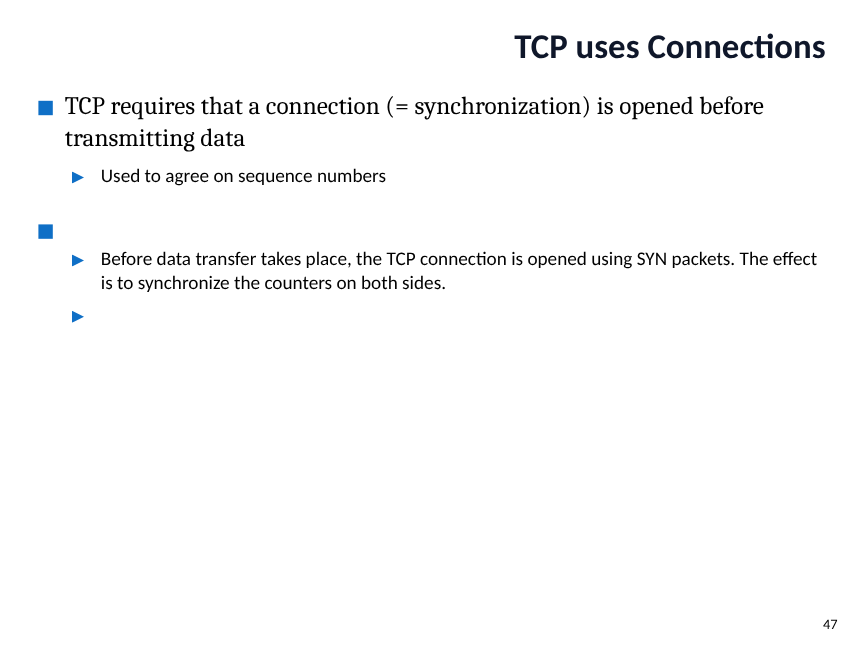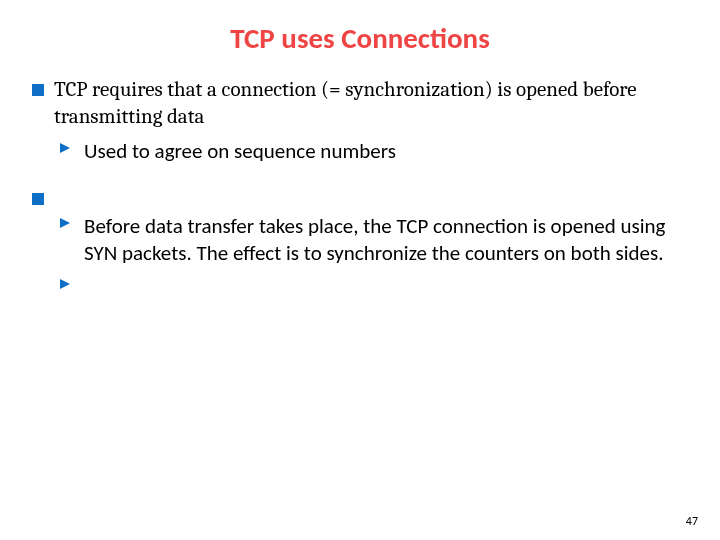--- a/index.html
+++ b/index.html
@@ -1,26 +1,26 @@
 <!DOCTYPE html>
 <html><head>
 <meta charset="utf-8">
 <style>
   * { margin: 0; padding: 0; box-sizing: border-box; }
   html, body { width: 720px; height: 540px; background: #fff; font-family: Calibri, "Segoe UI", Arial, sans-serif; color: #000; overflow: hidden; }
   .slide { width: 720px; height: 540px; position: relative; padding: 20px 32px 24px 32px; }
-  .title { text-align: center; font-weight: 700; font-size: 29px; color: #ef4444; margin-bottom: 20px; }
+  .title { text-align: right; font-weight: 700; font-size: 29px; color: #0f172a; margin-bottom: 20px; }
   .l1 { display: flex; align-items: flex-start; margin-bottom: 8px; }
   .l1 .bullet { flex: 0 0 auto; width: 12px; height: 12px; background: #0f6fc6; margin-top: 8px; margin-right: 10px; }
   .l1 .text { font-family: Cambria, Georgia, serif; font-size: 21px; line-height: 1.28; color: #000; }
   .l2-group { margin-left: 28px; margin-top: 6px; margin-bottom: 20px; }
   .l2 { display: flex; align-items: flex-start; margin-bottom: 6px; }
   .l2 .arrow { flex: 0 0 auto; width: 14px; height: 14px; margin-top: 5px; margin-right: 10px; }
   .l2 .arrow svg { display: block; }
-  .l2 .text { font-family: Calibri, "Segoe UI", Arial, sans-serif; font-size: 21px; line-height: 1.3; color: #000; }
+  .l2 .text { font-family: Calibri, "Segoe UI", Arial, sans-serif; font-size: 16px; line-height: 1.3; color: #000; }
   .pagenum { position: absolute; right: 22px; bottom: 12px; font-family: Calibri, Arial, sans-serif; font-size: 12px; color: #000; }
 </style>
 </head>
 <body>
 
 <div class="slide">
   <h1 class="title">TCP uses Connections</h1>
 
   <div class="l1">
     <div class="bullet"></div>

